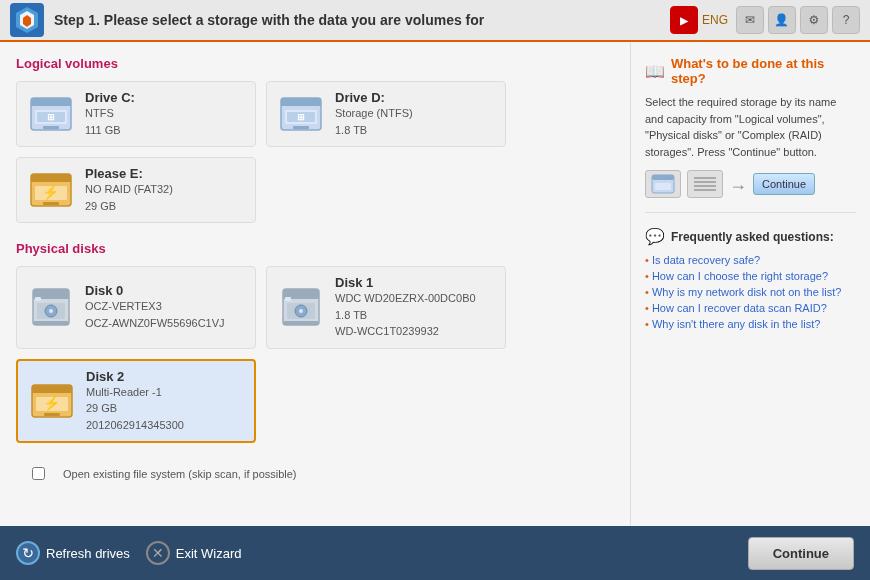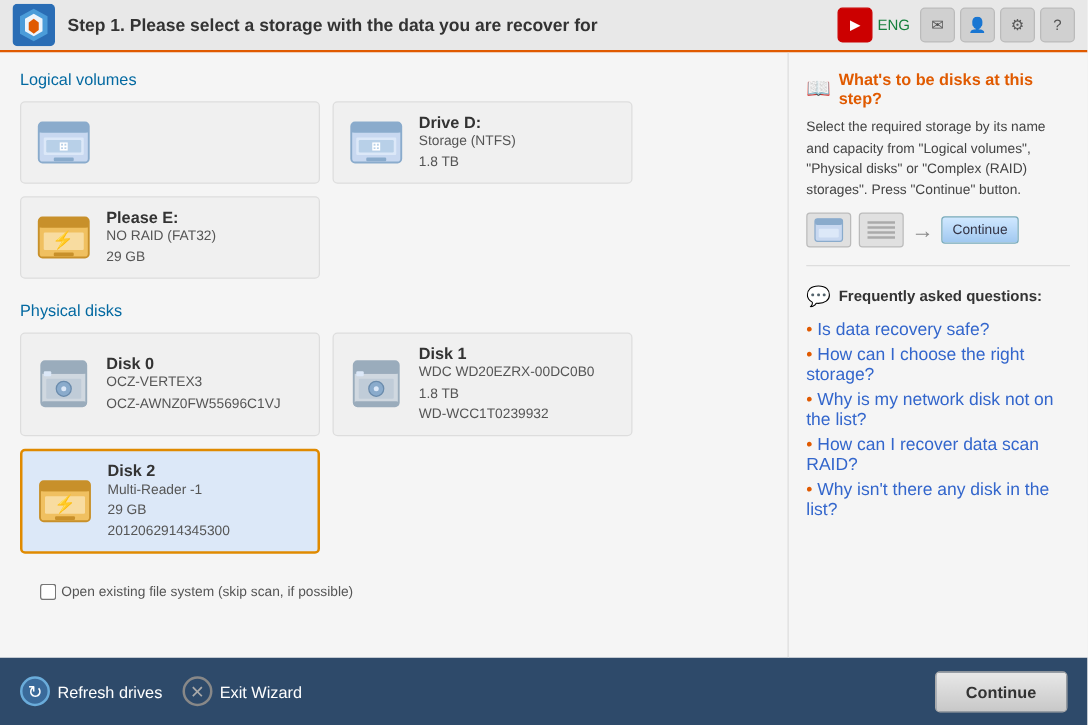--- a/index.html
+++ b/index.html
@@ -13,30 +13,30 @@
     .header-logo { width: 34px; height: 34px; margin-right: 10px; }
     .header-title { font-size: 14px; color: #333; flex: 1; }
     .header-title span { font-weight: bold; }
     .header-icons { display: flex; gap: 4px; align-items: center; }
     .header-icon-btn {
       width: 28px; height: 28px; border-radius: 4px; background: #d0d0d0;
       display: flex; align-items: center; justify-content: center;
       cursor: pointer; border: 1px solid #bbb; font-size: 12px; color: #555;
     }
     .header-icon-btn.yt { background: #cc0000; color: white; border-color: #cc0000; font-size: 10px; font-weight: bold; }
-    .header-lang { color: #15803d; font-size: 12px; margin-right: 4px; }
+    .header-lang { color: #a16207; font-size: 12px; margin-right: 4px; }
 
     
     .main { display: flex; height: calc(580px - 42px - 54px); }
 
     
     .left-panel { flex: 1; padding: 14px 16px; overflow-y: auto; background: #f5f5f5; }
 
     
-    .section-title { color: #0369a1; font-size: 13px; font-weight: normal; margin-bottom: 10px; }
+    .section-title { color: #be185d; font-size: 13px; font-weight: bold; margin-bottom: 10px; }
 
     
     .drives-grid { display: flex; flex-wrap: wrap; gap: 10px; margin-bottom: 18px; }
     .drive-item {
       display: flex; align-items: center; gap: 10px;
       width: 240px; padding: 8px 10px; background: #f0f0f0;
       border: 1px solid #ddd; border-radius: 4px; cursor: pointer;
     }
     .drive-item.selected {
       background: #dce8f8; border: 2px solid #e08a00;
@@ -72,26 +72,26 @@
       background: linear-gradient(to bottom, #d0e8ff, #a0c8f0);
       border: 1px solid #7ab; border-radius: 3px; padding: 4px 8px;
       font-size: 11px; cursor: pointer; color: #334;
     }
     .divider { border-top: 1px solid #ddd; }
     .faq-title {
       display: flex; align-items: center; gap: 6px;
       font-weight: bold; color: #333; font-size: 12px; margin-bottom: 8px;
     }
     .faq-list { list-style: none; }
-    .faq-list li { font-size: 14px; color: #3366cc; margin-bottom: 4px; cursor: pointer; }
+    .faq-list li { font-size: 11px; color: #3366cc; margin-bottom: 4px; cursor: pointer; }
     .faq-list li::before { content: "• "; color: #e05a00; }
 
     
     .checkbox-row {
-      display: flex; align-items: center; gap: 4px;
+      display: flex; align-items: center; gap: 18px;
       padding: 6px 16px; background: #f5f5f5; font-size: 11px; color: #555;
     }
 
     
     .footer {
       display: flex; align-items: center; height: 54px;
       background: #2e4a6a; padding: 0 16px; gap: 16px;
     }
     .footer-btn {
       display: flex; align-items: center; gap: 6px;
@@ -117,21 +117,21 @@
 
 <div class="header">
 
   <svg class="header-logo" viewBox="0 0 34 34">
     <rect width="34" height="34" rx="4" fill="#2a6db5"></rect>
     <polygon points="17,4 28,10 28,24 17,30 6,24 6,10" fill="#5ab0e8" opacity="0.7"></polygon>
     <polygon points="17,8 24,12 24,22 17,26 10,22 10,12" fill="white" opacity="0.9"></polygon>
     <polygon points="17,12 21,15 21,21 17,24 13,21 13,15" fill="#e05a00"></polygon>
   </svg>
   <span class="header-title">
-    <span>Step 1.</span><span> Please select a storage with the data you are recover for</span>
+    <span>Step 1.</span><span> Please select a storage with the data you are volumes for</span>
   </span>
   <div class="header-icons">
     <div class="header-icon-btn yt">▶</div>
     <span class="header-lang">ENG</span>
     <div class="header-icon-btn">✉</div>
     <div class="header-icon-btn">👤</div>
     <div class="header-icon-btn">⚙</div>
     <div class="header-icon-btn">?</div>
   </div>
 </div>
@@ -146,20 +146,25 @@
       <div class="drive-item">
         <svg class="disk-svg" viewBox="0 0 48 48">
           <rect x="4" y="8" width="40" height="32" rx="3" fill="#c8d8f0" stroke="#8aabcc" stroke-width="1.5"></rect>
           <rect x="4" y="8" width="40" height="8" rx="3" fill="#8aabcc"></rect>
           <rect x="4" y="12" width="40" height="4" fill="#8aabcc"></rect>
           <rect x="8" y="20" width="32" height="14" rx="1" fill="#dce8f8"></rect>
           <rect x="10" y="22" width="28" height="10" rx="1" fill="#b8d0e8"></rect>
           <text x="24" y="30" text-anchor="middle" font-size="9" fill="white" font-weight="bold">⊞</text>
           <rect x="16" y="36" width="16" height="3" rx="1" fill="#8aabcc"></rect>
         </svg>
+        <div class="drive-info">
+          <span class="drive-name">Drive C:</span>
+          <span class="drive-detail">NTFS</span>
+          <span class="drive-detail">111 GB</span>
+        </div>
       </div>
 
       <div class="drive-item">
         <svg class="disk-svg" viewBox="0 0 48 48">
           <rect x="4" y="8" width="40" height="32" rx="3" fill="#c8d8f0" stroke="#8aabcc" stroke-width="1.5"></rect>
           <rect x="4" y="8" width="40" height="8" rx="3" fill="#8aabcc"></rect>
           <rect x="4" y="12" width="40" height="4" fill="#8aabcc"></rect>
           <rect x="8" y="20" width="32" height="14" rx="1" fill="#dce8f8"></rect>
           <rect x="10" y="22" width="28" height="10" rx="1" fill="#b8d0e8"></rect>
           <text x="24" y="30" text-anchor="middle" font-size="9" fill="white" font-weight="bold">⊞</text>
@@ -250,21 +255,21 @@
     <div class="checkbox-row">
       <input type="checkbox" style="cursor: pointer;">
       <span>Open existing file system (skip scan, if possible)</span>
     </div>
   </div>
 
   <div class="right-panel">
     <div class="help-box">
       <div class="help-title">
         <span style="font-size:16px;">📖</span>
-        <span>What's to be disks at this step?</span>
+        <span>What's to be done at this step?</span>
       </div>
       <div class="help-text">Select the required storage by its name and capacity from "Logical volumes", "Physical disks" or "Complex (RAID) storages". Press "Continue" button.</div>
       <div class="help-arrow-row">
         <div class="mini-icon">
           <svg width="24" height="20" viewBox="0 0 24 20">
             <rect x="1" y="1" width="22" height="18" rx="2" fill="#c8d8f0" stroke="#8aabcc" stroke-width="1"></rect>
             <rect x="1" y="1" width="22" height="5" rx="2" fill="#8aabcc"></rect>
             <rect x="4" y="9" width="16" height="7" rx="1" fill="#dce8f8"></rect>
           </svg>
         </div>

